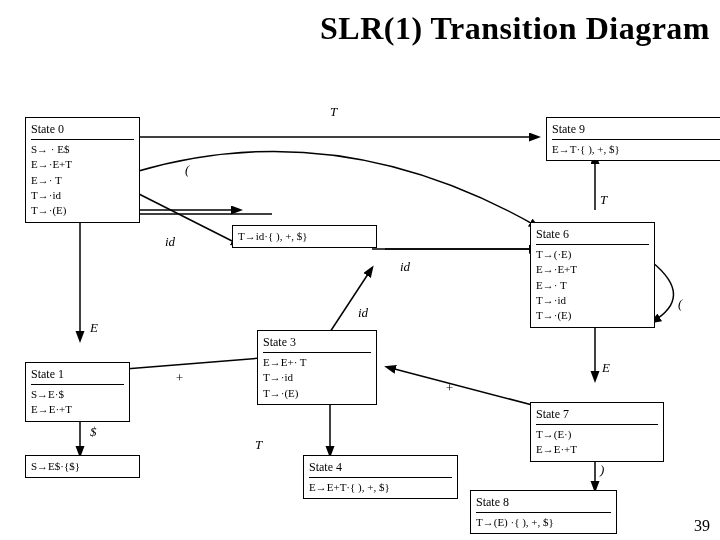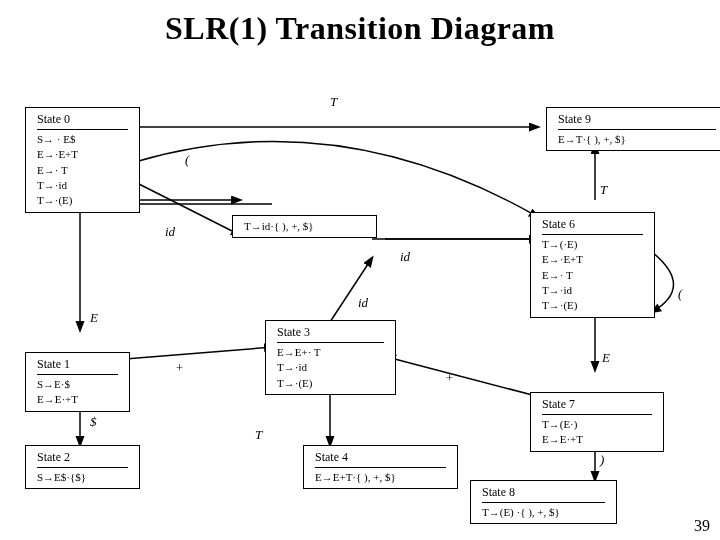--- a/index.html
+++ b/index.html
@@ -13,36 +13,36 @@
     }
     .page {
       width: 720px;
       height: 540px;
       position: relative;
       padding: 10px;
     }
     .title {
       font-size: 32px;
       font-weight: bold;
-      text-align: center;
-      margin-bottom: 5px;
+      text-align: right;
+      margin-bottom: 15px;
       letter-spacing: 0.5px;
     }
     .diagram-area {
       position: relative;
       width: 700px;
       height: 480px;
       margin: 0 auto;
     }
     .state-box {
       position: absolute;
       border: 1.5px solid #000;
       background: #fff;
       font-size: 12px;
-      padding: 3px 11px;
+      padding: 3px 5px;
       line-height: 1.4;
     }
     .state-box .state-title {
       font-size: 12px;
       font-weight: normal;
       border-bottom: 1px solid #000;
       margin-bottom: 2px;
       padding-bottom: 1px;
     }
     .state-box .state-content {
@@ -130,27 +130,26 @@
 
     <div class="state-box" style="left:15px; top:278px; width:105px;margin-top:22px;">
       <div class="state-title">State 1</div>
       <div class="state-content">
         S→E·$<br>
         E→E·+T
       </div>
     </div>
 
     <div class="state-box" style="left:15px; top:393px; width:115px;">
-      <div class="state-title">State 2</div>
       <div class="state-content">
         S→E$·{$}
       </div>
     </div>
 
-    <div class="state-box" style="left:255px; top:268px; width:131px;">
+    <div class="state-box" style="left:247px; top:268px; width:120px;">
       <div class="state-title">State 3</div>
       <div class="state-content">
         E→E+· T<br>
         T→·id<br>
         T→·(E)
       </div>
     </div>
 
     <div class="state-box" style="left:245px; top:393px; width:155px;margin-left:48px;">
       <div class="state-title">State 4</div>

